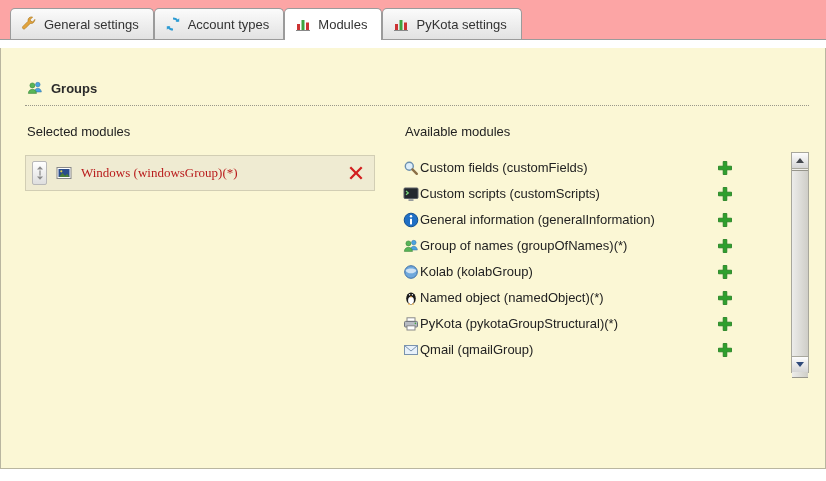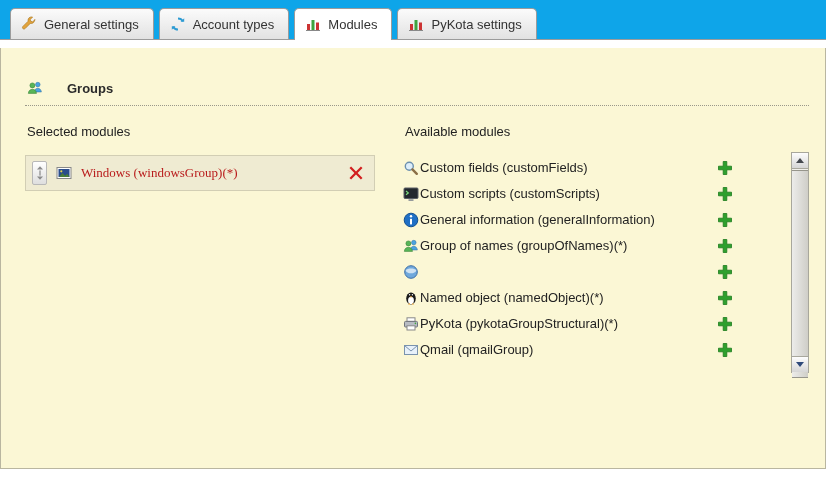--- a/index.html
+++ b/index.html
@@ -7,22 +7,22 @@
   body {
     width:826px; height:481px; overflow:hidden;
     background:#ffffff;
     font-family:"Liberation Sans","DejaVu Sans",sans-serif;
     font-size:13px; color:#2b2b2b;
   }
   .page { position:relative; width:826px; height:481px; }
 
   
   .tabbar {
-    display:flex; align-items:flex-end; gap:5px;
-    padding:8px 0 0 10px; background:#0ea5e9;
+    display:flex; align-items:flex-end; 
+    padding:8px 0 0 10px; background:#fca5a5;
     border-bottom:1px solid #9b9b9b; height:40px;
   }
   .tab {
     display:flex; align-items:center; gap:7px;
     padding:7px 14px 7px 10px;
     border:1px solid #9b9b9b; border-bottom:none;
     border-radius:5px 5px 0 0;
     background:linear-gradient(#fbfbfb,#e2e2e2);
     color:#333; cursor:pointer; white-space:nowrap;
   }
@@ -33,21 +33,21 @@
   .tab .icon { display:inline-flex; width:16px; height:16px; }
 
   
   .content {
     position:absolute; left:0; right:0; top:48px; height:421px;
     background:#fbf7d5;
     border:1px solid #b9b6a0; border-top:none;
     padding:14px 16px 0 24px;
   }
   .section-head {
-    display:flex; align-items:center; gap:24px;
+    display:flex; align-items:center; gap:8px;
     margin-top:18px; padding:0 2px 9px 2px;
     font-weight:bold;
     border-bottom:1px dotted #9a988a;
   }
   .section-head .icon { display:inline-flex; width:16px; height:16px; }
 
   .cols { display:flex; margin-top:16px; padding-right:34px; }
   .col-left { width:378px; flex:none; }
   .col-right { flex:1; position:relative; }
   .col-heading { margin:2px 0 16px 2px; color:#222; }
@@ -269,20 +269,21 @@
           </div>
 
 
           <div class="mod-row">
             <span class="mod-icon">
               <svg width="16" height="16" viewBox="0 0 16 16">
                   <circle cx="8" cy="8" r="6.3" fill="#6fa8dc" stroke="#3d6fa8"></circle>
                   <path d="M2.6 6.2c2.2-2.2 8.6-2.2 10.8 0-1.1 4.2-9.7 4.2-10.8 0z" fill="#cfe2f3"></path>
                 </svg>
             </span>
+            <span class="mod-label">Kolab (kolabGroup)</span>
             <button class="icon-btn">
               <svg width="16" height="16" viewBox="0 0 16 16">
                   <path d="M6.2 1.5h3.6v4.7h4.7v3.6H9.8v4.7H6.2V9.8H1.5V6.2h4.7z" fill="#2ea02e" stroke="#1c7a1c" stroke-width="0.8"></path>
                 </svg>
             </button>
           </div>
 
           <div class="mod-row">
             <span class="mod-icon">
               <svg width="16" height="16" viewBox="0 0 16 16">

